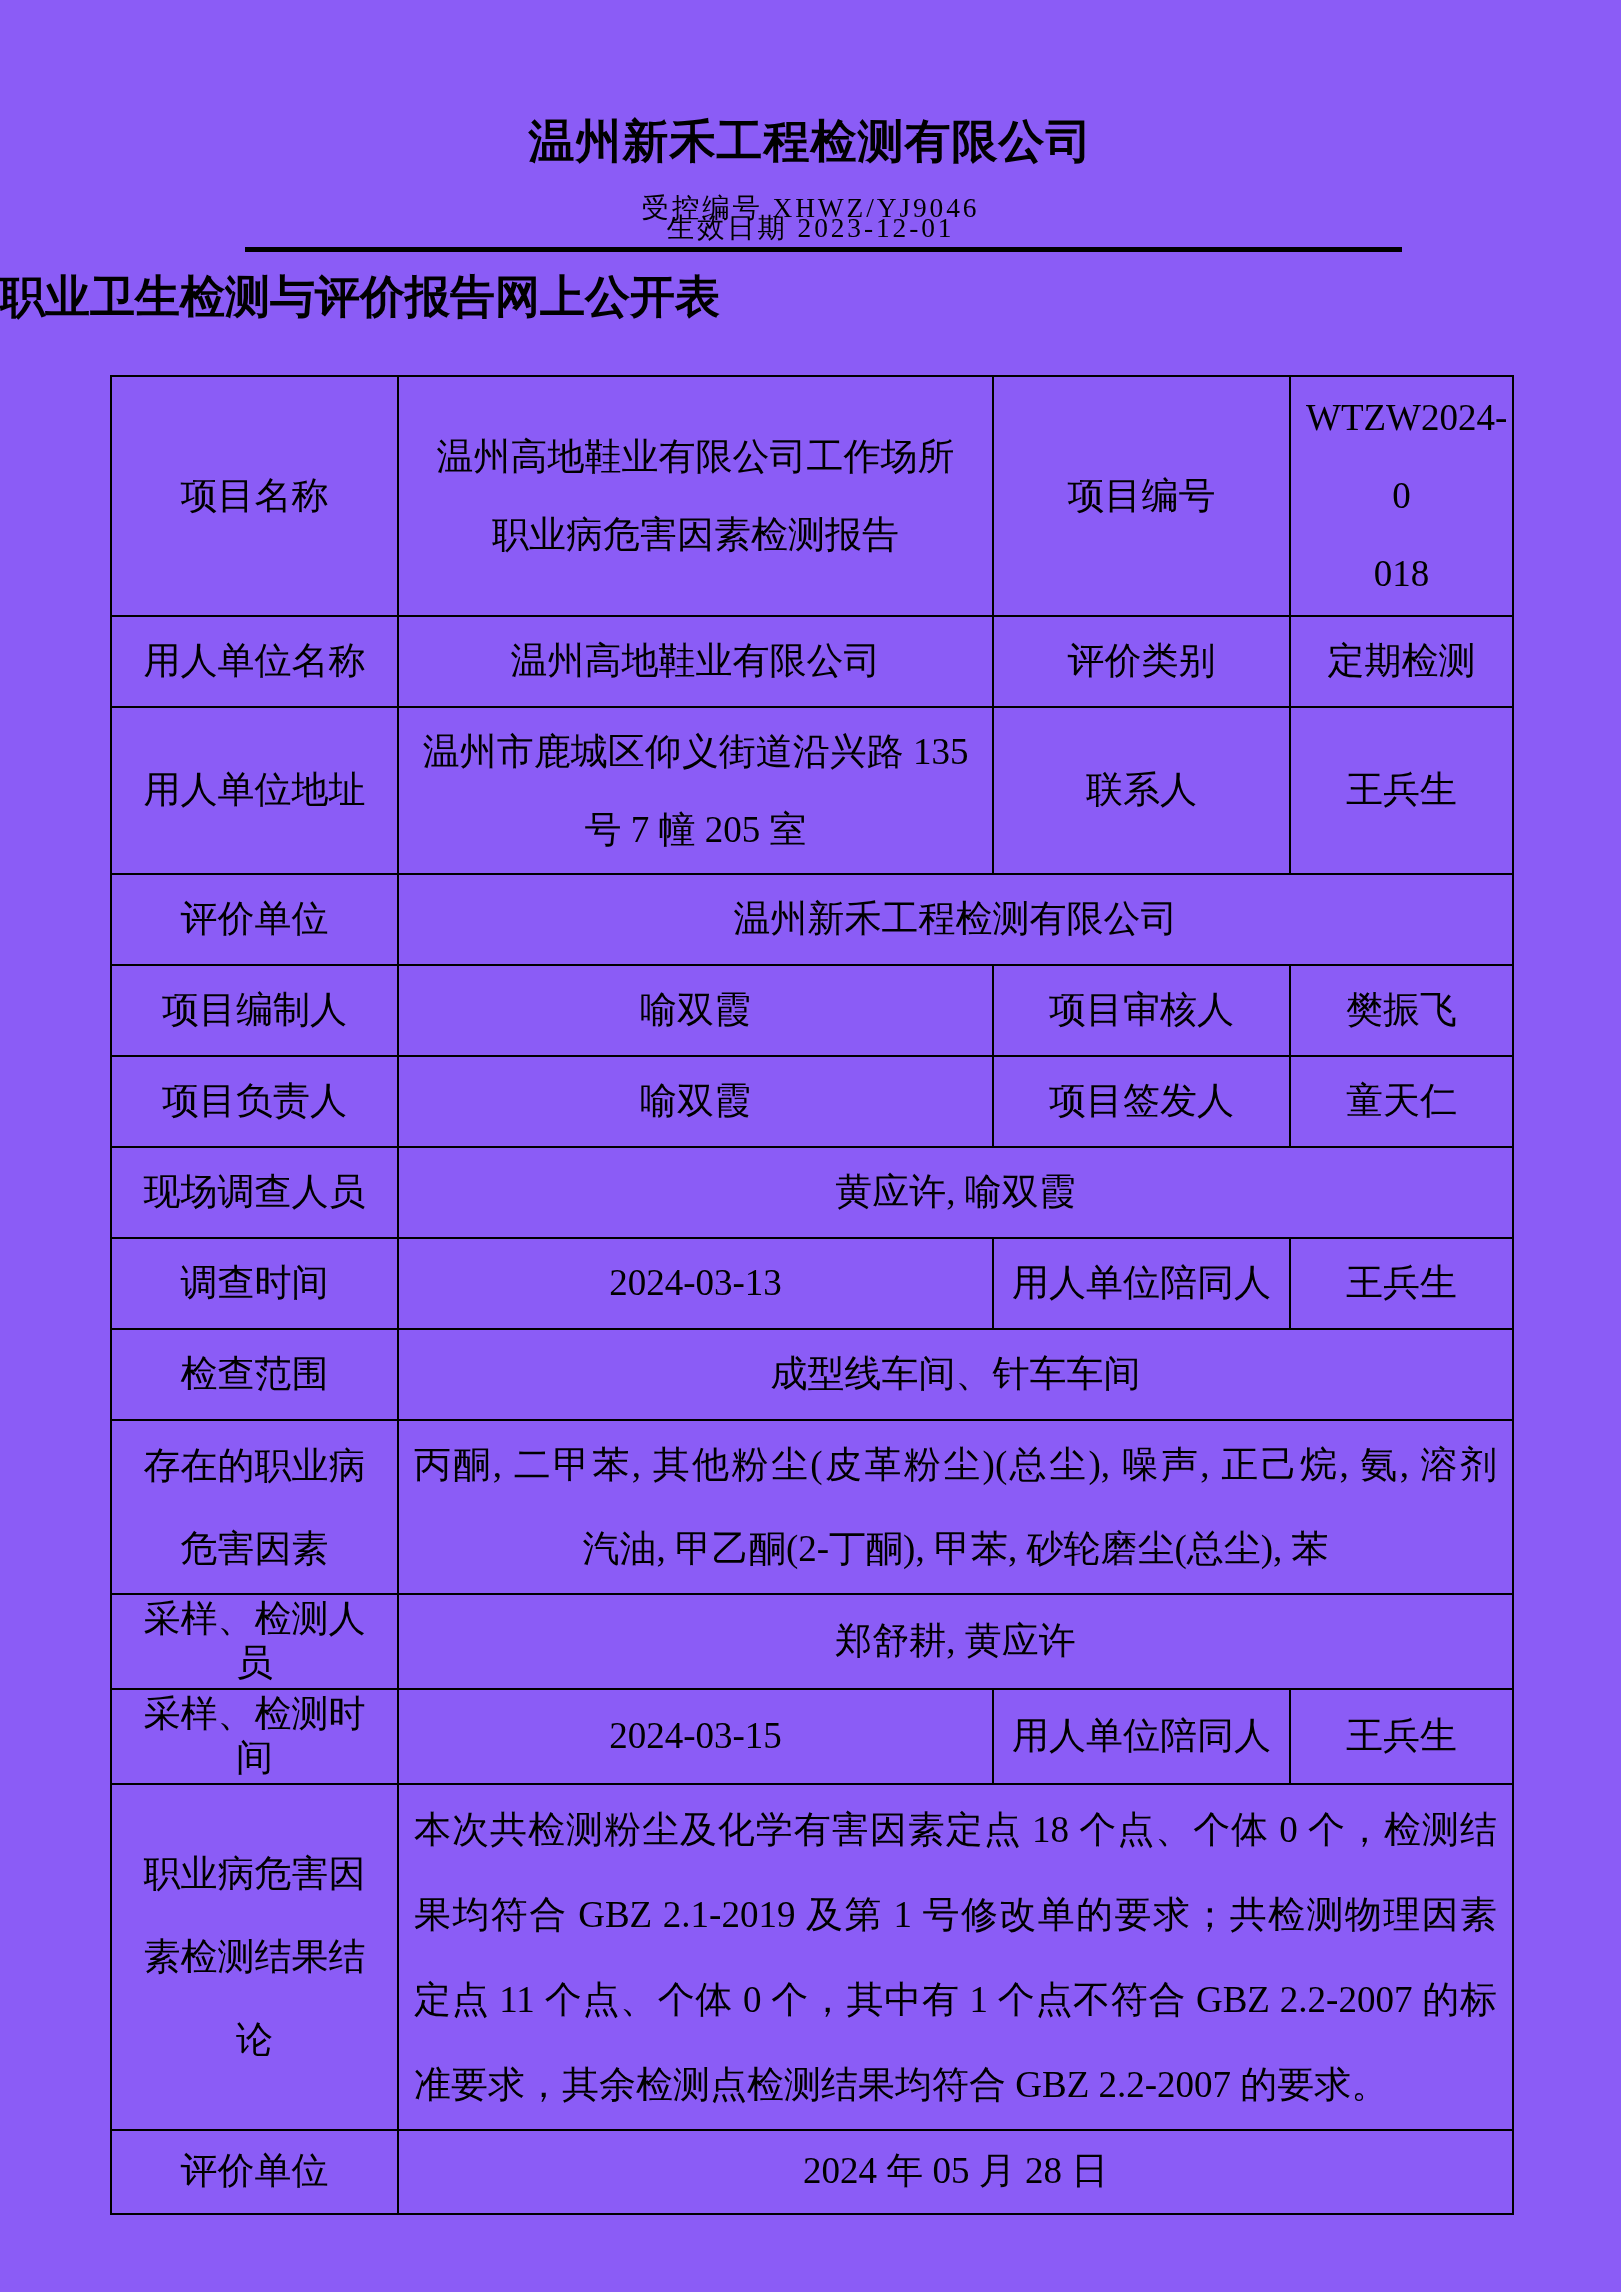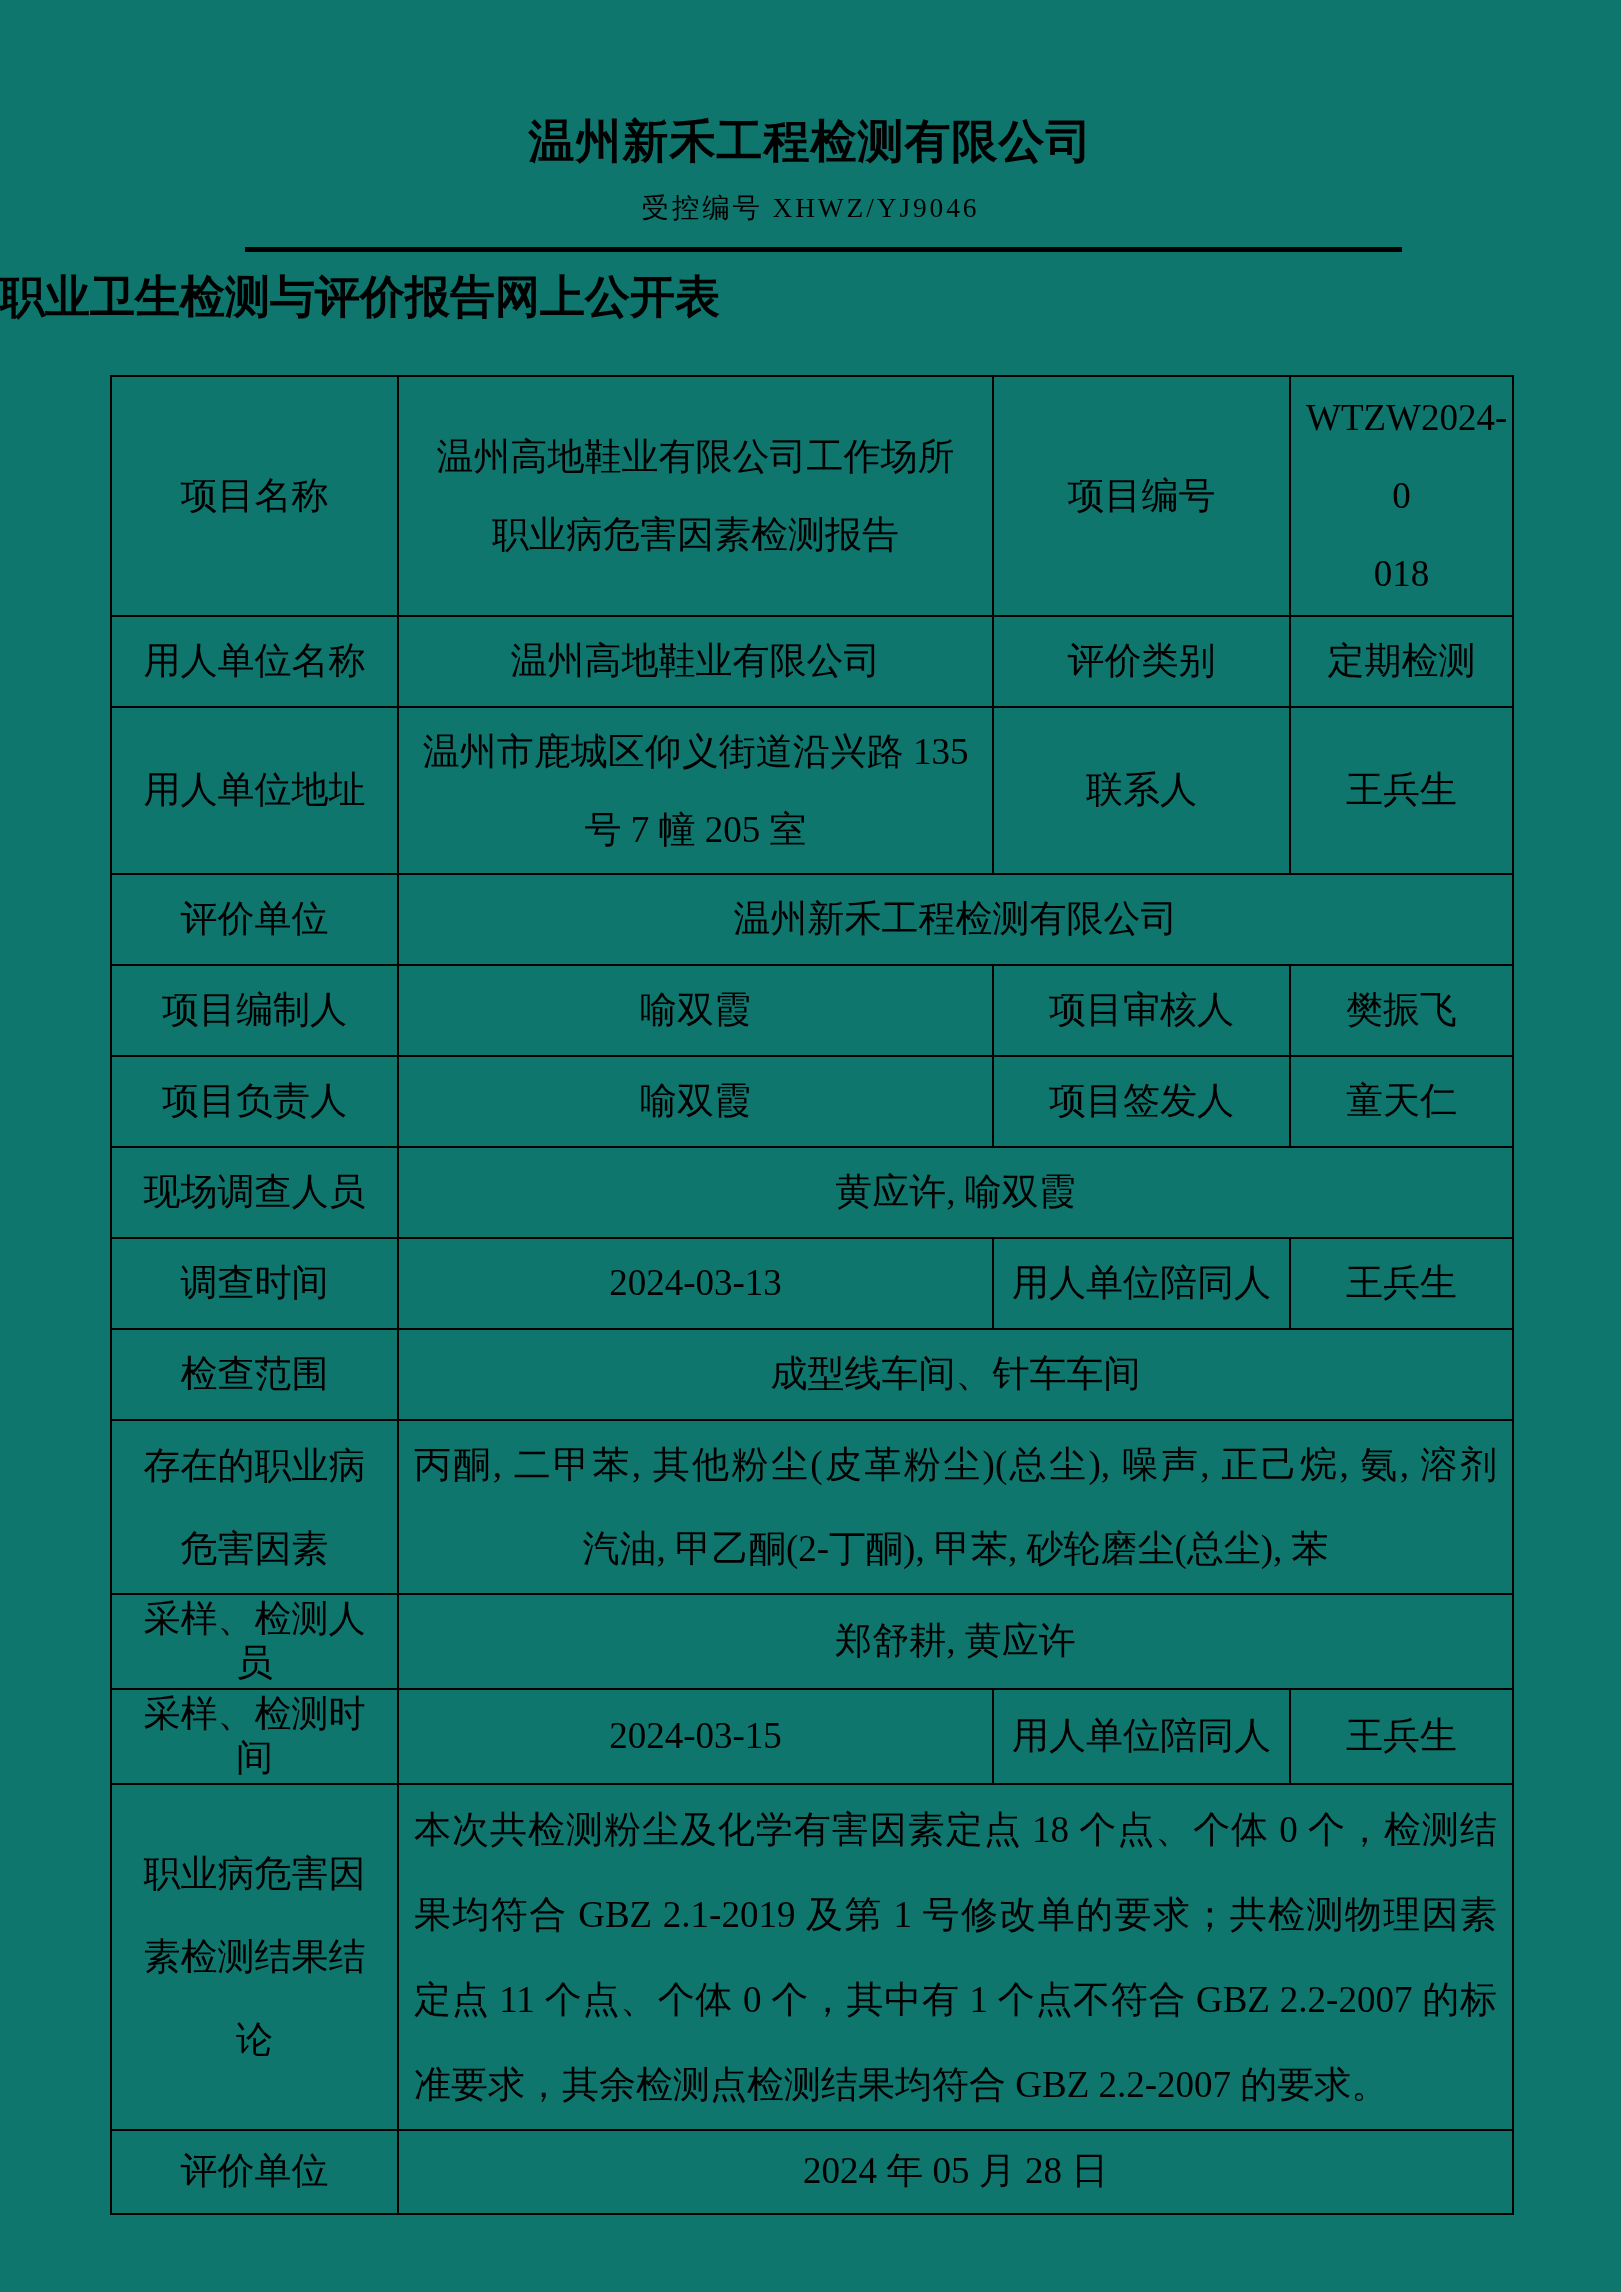--- a/index.html
+++ b/index.html
@@ -6,21 +6,21 @@
   html, body {
     width: 1621px;
     background: #ffffff;
     font-family: "Liberation Serif", "DejaVu Serif", serif;
     color: #000000;
   }
   .page {
     position: relative;
     width: 1621px;
     height: 2293px;
-    background: #0f766e;
+    background: #8b5cf6;
     overflow: hidden;
   }
   
   .company-title {
     position: absolute;
     top: 116px; left: 0;
     width: 100%;
     text-align: center;
     font-size: 46px;
     font-weight: bold;
@@ -101,20 +101,21 @@
   }
   .conclusion-lines div:last-child { text-align: left; text-align-last: left; }
 </style>
 </head>
 <body>
 
 <div class="page">
 
   <div class="company-title">温州新禾工程检测有限公司</div>
   <div class="control-line control-no">受控编号 XHWZ/YJ9046</div>
+  <div class="control-line effective-dt">生效日期 2023-12-01</div>
   <div class="header-rule"></div>
   <div class="form-title">职业卫生检测与评价报告网上公开表</div>
 
   <table class="report">
     <colgroup>
       <col class="c1">
         <col class="c2">
         <col class="c3">
         <col class="c4">
     </colgroup>

